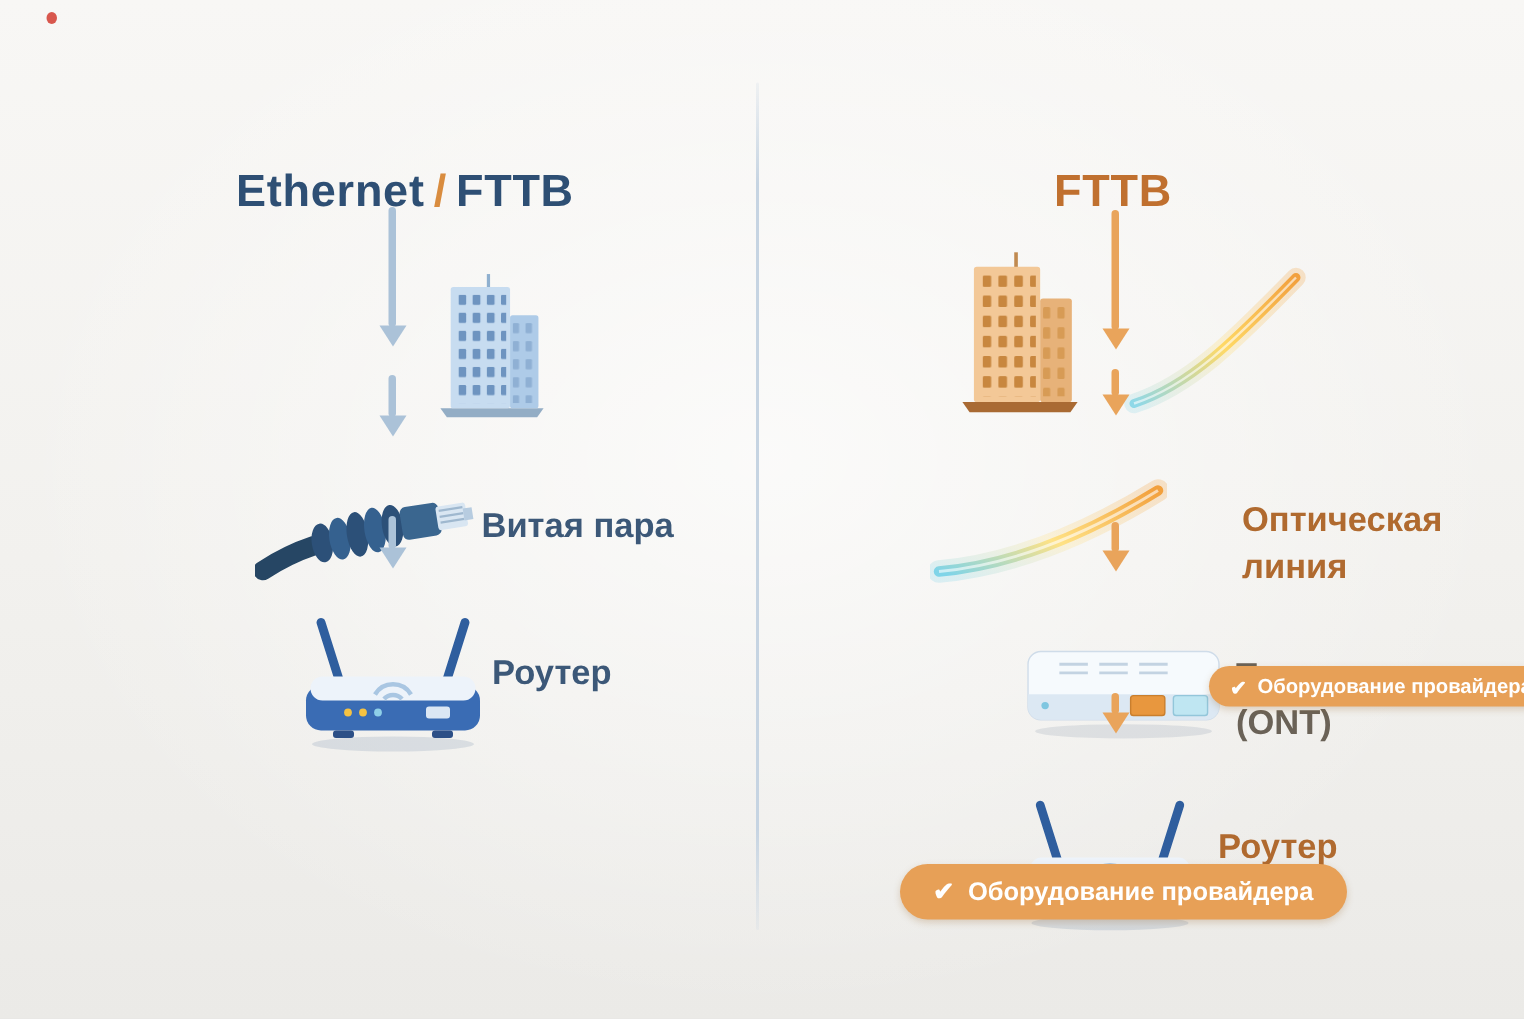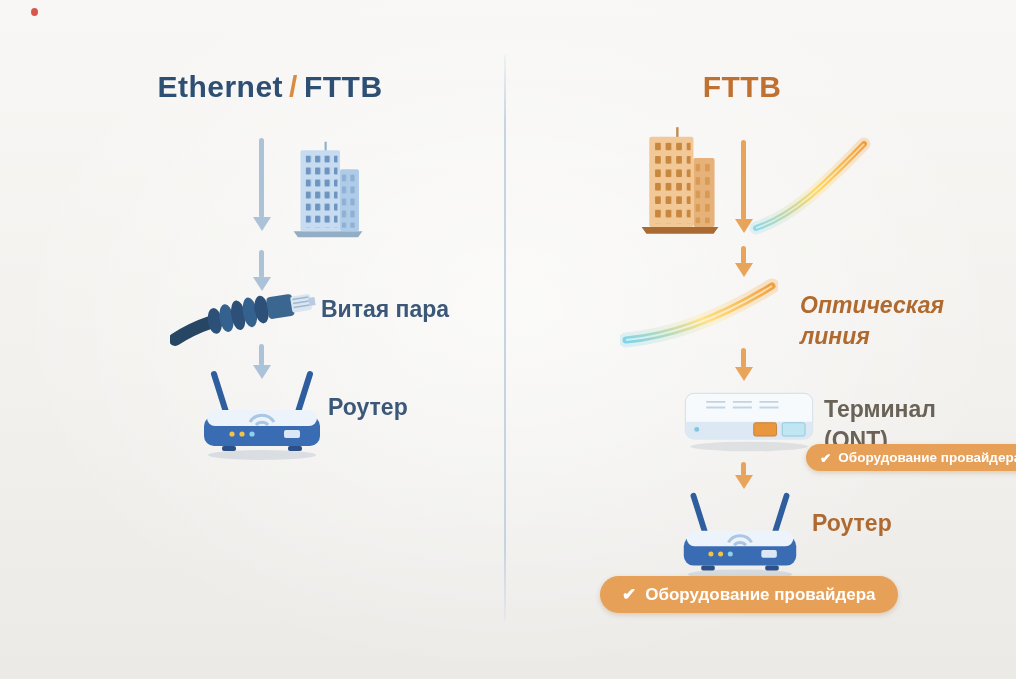--- a/index.html
+++ b/index.html
@@ -3,21 +3,21 @@
 <meta charset="utf-8">
 <style>
   * { margin:0; padding:0; box-sizing:border-box; }
   body { font-family:"Liberation Sans", sans-serif; background:#e8e7e5; }
   .canvas{
     position:relative; width:1016px; height:679px; overflow:hidden;
     background:
       radial-gradient(ellipse at 50% 45%, rgba(255,255,255,.65), rgba(255,255,255,0) 70%),
       linear-gradient(180deg,#f8f7f5 0%,#f2f1ee 55%,#ebeae7 100%);
   }
-  .abs{ position:absolute; }
+  .abs{ position:absolute;margin-top:41px; }
 
   
   .title{ font-size:30px; font-weight:bold; text-align:center; letter-spacing:.5px; }
   .title .dark{ color:#2e4f74; }
   .title .sep{ color:#d98c3f; padding:0 6px; }
   .title-gpon{ color:#c0702f; }
 
   
   .label{ font-size:23px; font-weight:600; color:#3c5878; white-space:pre-line; line-height:1.35; }
   .label.orange{ color:#b06a2f; }
@@ -177,21 +177,21 @@
           <stop offset="0" stop-color="#7fd4e8"></stop>
           <stop offset="0.45" stop-color="#ffe285"></stop>
           <stop offset="1" stop-color="#f2a03d"></stop>
         </linearGradient>
       </defs>
       <path d="M6 64 C 50 60, 100 42, 152 10" stroke="url(#gradB)" stroke-width="15" fill="none" stroke-linecap="round" opacity=".25"></path>
       <path d="M6 64 C 50 60, 100 42, 152 10" stroke="url(#gradB)" stroke-width="7" fill="none" stroke-linecap="round"></path>
       <path d="M6 64 C 50 60, 100 42, 152 10" stroke="#ffffff" stroke-width="2" fill="none" opacity=".6"></path>
     </svg>
   </div>
-  <div class="abs label orange" style="left:800px; top:290px;font-style:italic;">Оптическая
+  <div class="abs label orange" style="left:828px; top:290px;">Оптическая
 линия</div>
 
   <div class="arrow orange" style="left:741px; top:348px; height:20px;"></div>
 
   <div class="abs" style="left:676px; top:380px; width:146px; height:76px;">
     <svg viewBox="0 0 150 80" width="146" height="76">
       <ellipse cx="75" cy="70" rx="62" ry="5" fill="rgba(120,140,160,.18)"></ellipse>
       <rect x="8" y="14" width="134" height="48" rx="9" fill="#f6fafd" stroke="#cfdce9"></rect>
       <path d="M8 44 h134 v9 a9 9 0 0 1 -9 9 H17 a9 9 0 0 1 -9 -9 z" fill="#dce8f3"></path>
       <g stroke="#c3d3e2" stroke-width="2">

